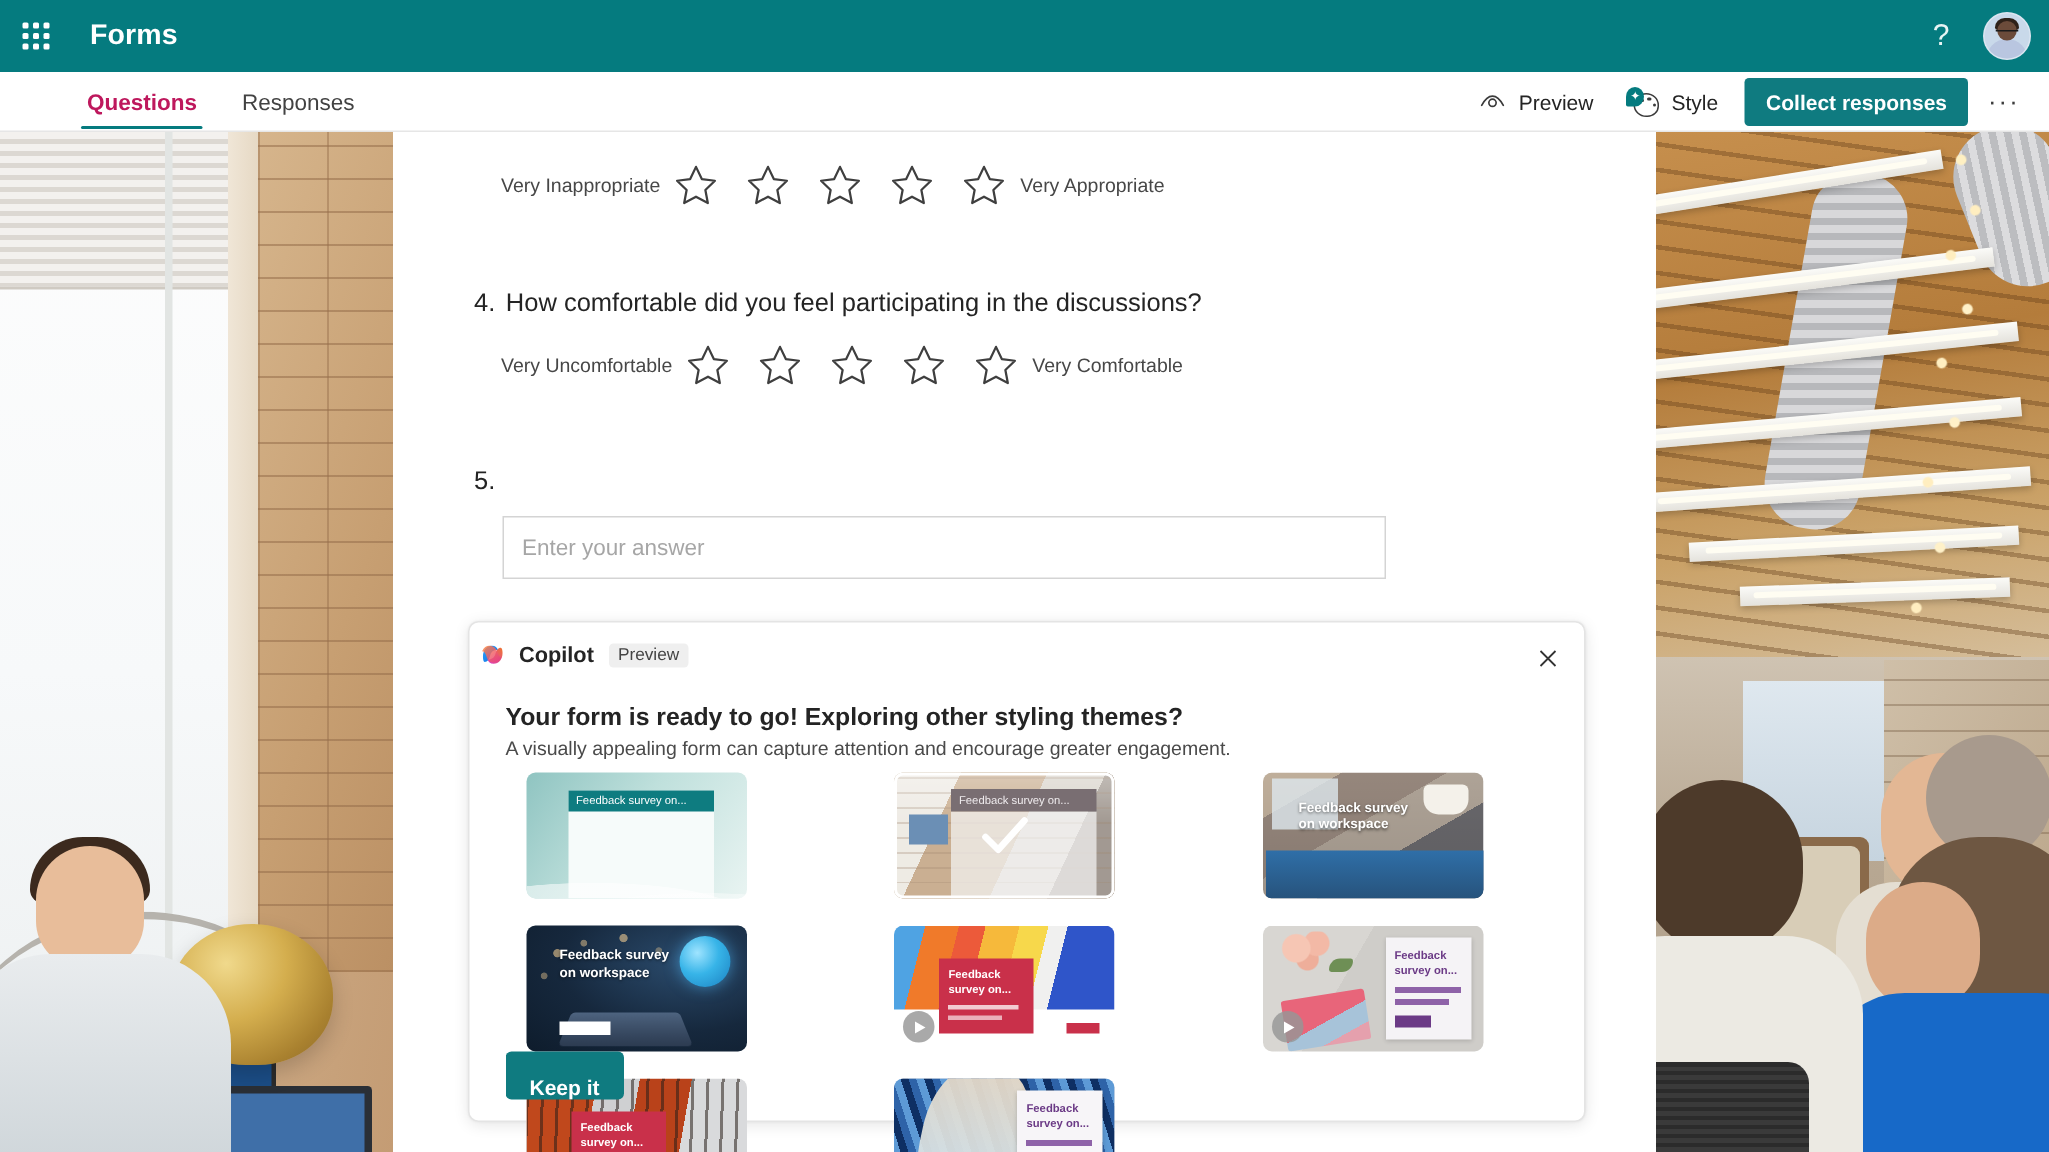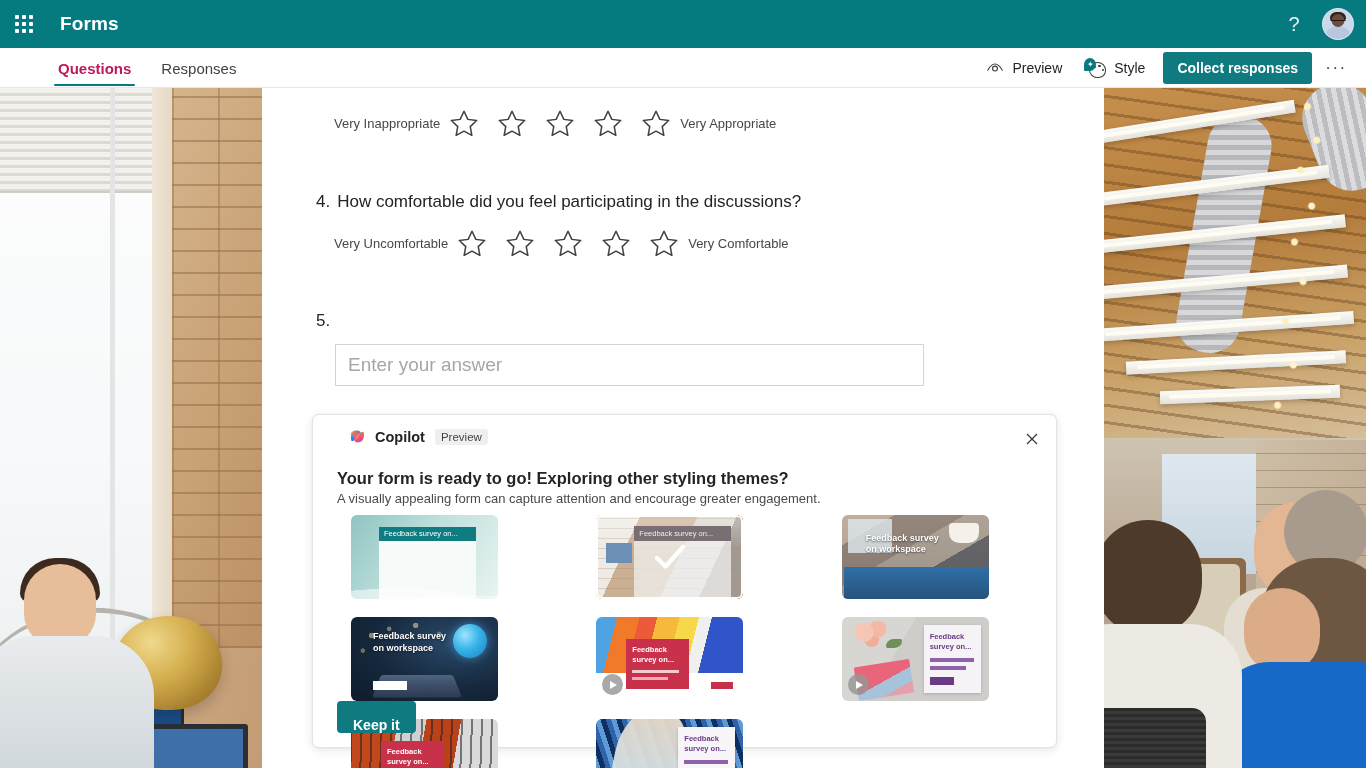--- a/index.html
+++ b/index.html
@@ -427,40 +427,40 @@
     font-size: 17px; color: #242424;
     display: flex; align-items: baseline; gap: 7px;
     white-space: nowrap;
   }
   .q-num { font-size: 17px; color: #242424; }
 
   .answer-input {
     width: 589px; height: 42px;
     border: 1px solid #d4d4d4;
     background: #ffffff;
-    font-size: 19px;
+    font-size: 15px;
     color: #242424;
     padding: 0 12px;
     outline: none;
     font-family: "Liberation Sans", sans-serif;
   }
   .answer-input::placeholder { color: #a6a6a6; }
 
   
   .copilot-card {
     position: absolute; left: 312px; top: 414px;
     width: 745px; height: 334px;
     background: #ffffff;
     border: 1px solid #e4e4e4;
     border-radius: 7px;
     box-shadow: 0 2px 10px rgba(0,0,0,.10), 0 0 2px rgba(0,0,0,.06);
     z-index: 30;
   }
   .cp-head {
-    position: absolute; left: 35px; top: 12px;
+    position: absolute; left: 6px; top: 12px;
     display: flex; align-items: center; gap: 8px; justify-content: center;
   }
   .cp-logo { width: 19px; height: 19px; display: block; }
   .cp-name { font-size: 14.5px; font-weight: 600; color: #242424; }
   .cp-preview-pill {
     background: #efefef; color: #444;
     font-size: 11.5px; padding: 2px 6px;
     border-radius: 3px;
     margin-left: 2px;
   }

